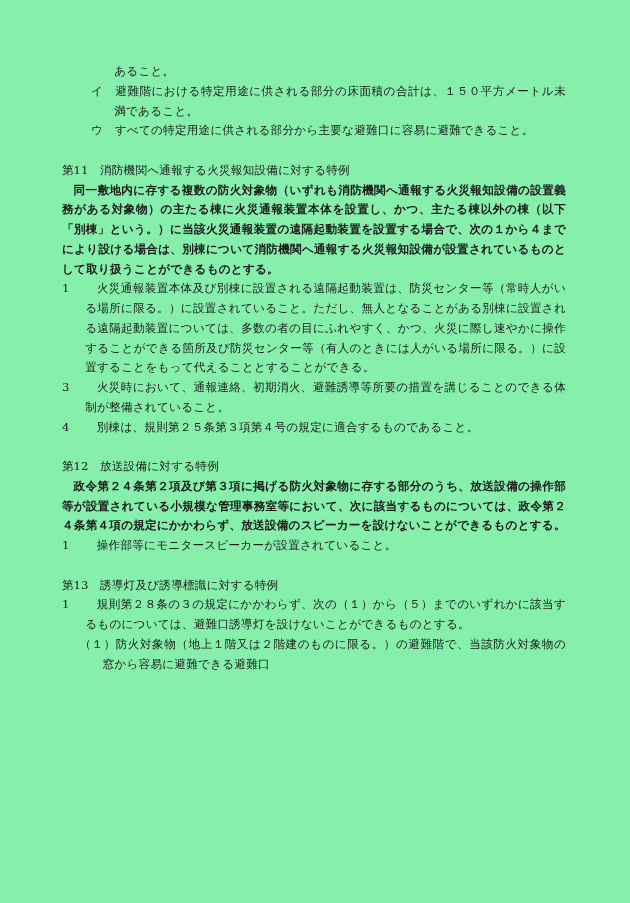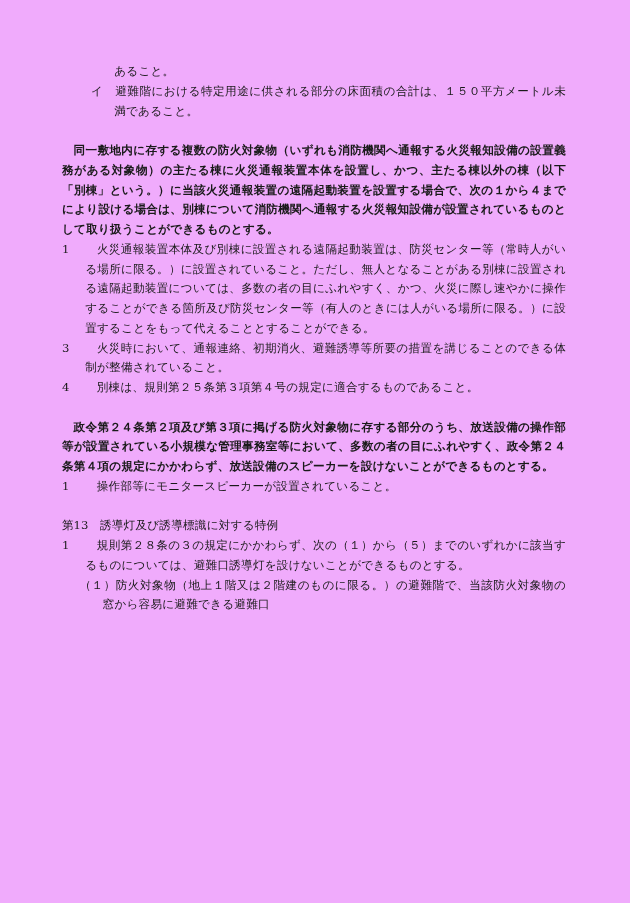--- a/index.html
+++ b/index.html
@@ -9,21 +9,21 @@
     background: #ffffff;
   }
   body {
     font-family: "DejaVu Serif", "Liberation Serif", serif;
     color: #1a1a1a;
   }
   #page {
     position: relative;
     width: 630px;
     height: 903px;
-    background: #f0abfc;
+    background: #86efac;
     overflow: hidden;
     box-sizing: border-box;
   }
   #content {
     position: absolute;
     left: 62px;
     top: 62px;
     width: 504px;
   }
 
@@ -103,26 +103,29 @@
     line-height: 19.75px;
   }
 </style>
 </head>
 <body>
 
 <div id="page">
   <div id="content">
       <p class="para cont">あること。</p>
       <p class="para item-kana"><span>イ</span><span class="mk-gap"></span><span>避難階における特定用途に供される部分の床面積の合計は、１５０平方メートル未満であること。</span></p>
+      <p class="para item-kana"><span>ウ</span><span class="mk-gap"></span><span>すべての特定用途に供される部分から主要な避難口に容易に避難できること。</span></p>
       <div class="blank-line"></div>
+      <p class="para section-head"><span class="sec-no">第11</span><span class="sec-gap"></span><span>消防機関へ通報する火災報知設備に対する特例</span></p>
       <p class="para body-para">同一敷地内に存する複数の防火対象物（いずれも消防機関へ通報する火災報知設備の設置義務がある対象物）の主たる棟に火災通報装置本体を設置し、かつ、主たる棟以外の棟（以下「別棟」という。）に当該火災通報装置の遠隔起動装置を設置する場合で、次の１から４までにより設ける場合は、別棟について消防機関へ通報する火災報知設備が設置されているものとして取り扱うことができるものとする。</p>
       <p class="para item-num"><span class="mk">1</span><span class="mk-gap"></span><span>火災通報装置本体及び別棟に設置される遠隔起動装置は、防災センター等（常時人がいる場所に限る。）に設置されていること。ただし、無人となることがある別棟に設置される遠隔起動装置については、多数の者の目にふれやすく、かつ、火災に際し速やかに操作することができる箇所及び防災センター等（有人のときには人がいる場所に限る。）に設置することをもって代えることとすることができる。</span></p>
       <p class="para item-num"><span class="mk">3</span><span class="mk-gap"></span><span>火災時において、通報連絡、初期消火、避難誘導等所要の措置を講じることのできる体制が整備されていること。</span></p>
       <p class="para item-num"><span class="mk">4</span><span class="mk-gap"></span><span>別棟は、規則第２５条第３項第４号の規定に適合するものであること。</span></p>
       <div class="blank-line"></div>
-      <p class="para body-para">政令第２４条第２項及び第３項に掲げる防火対象物に存する部分のうち、放送設備の操作部等が設置されている小規模な管理事務室等において、多数の者の目にふれやすく、政令第２４条第４項の規定にかかわらず、放送設備のスピーカーを設けないことができるものとする。</p>
+      <p class="para section-head"><span class="sec-no">第12</span><span class="sec-gap"></span><span>放送設備に対する特例</span></p>
+      <p class="para body-para">政令第２４条第２項及び第３項に掲げる防火対象物に存する部分のうち、放送設備の操作部等が設置されている小規模な管理事務室等において、次に該当するものについては、政令第２４条第４項の規定にかかわらず、放送設備のスピーカーを設けないことができるものとする。</p>
       <p class="para item-num"><span class="mk">1</span><span class="mk-gap"></span><span>操作部等にモニタースピーカーが設置されていること。</span></p>
       <div class="blank-line"></div>
       <p class="para section-head"><span class="sec-no">第13</span><span class="sec-gap"></span><span>誘導灯及び誘導標識に対する特例</span></p>
       <p class="para item-num"><span class="mk">1</span><span class="mk-gap"></span><span>規則第２８条の３の規定にかかわらず、次の（１）から（５）までのいずれかに該当するものについては、避難口誘導灯を設けないことができるものとする。</span></p>
       <p class="para item-paren"><span>（１）</span><span>防火対象物（地上１階又は２階建のものに限る。）の避難階で、当該防火対象物の窓から容易に避難できる避難口</span></p>
     </div>
 </div>
 
 </body></html>

